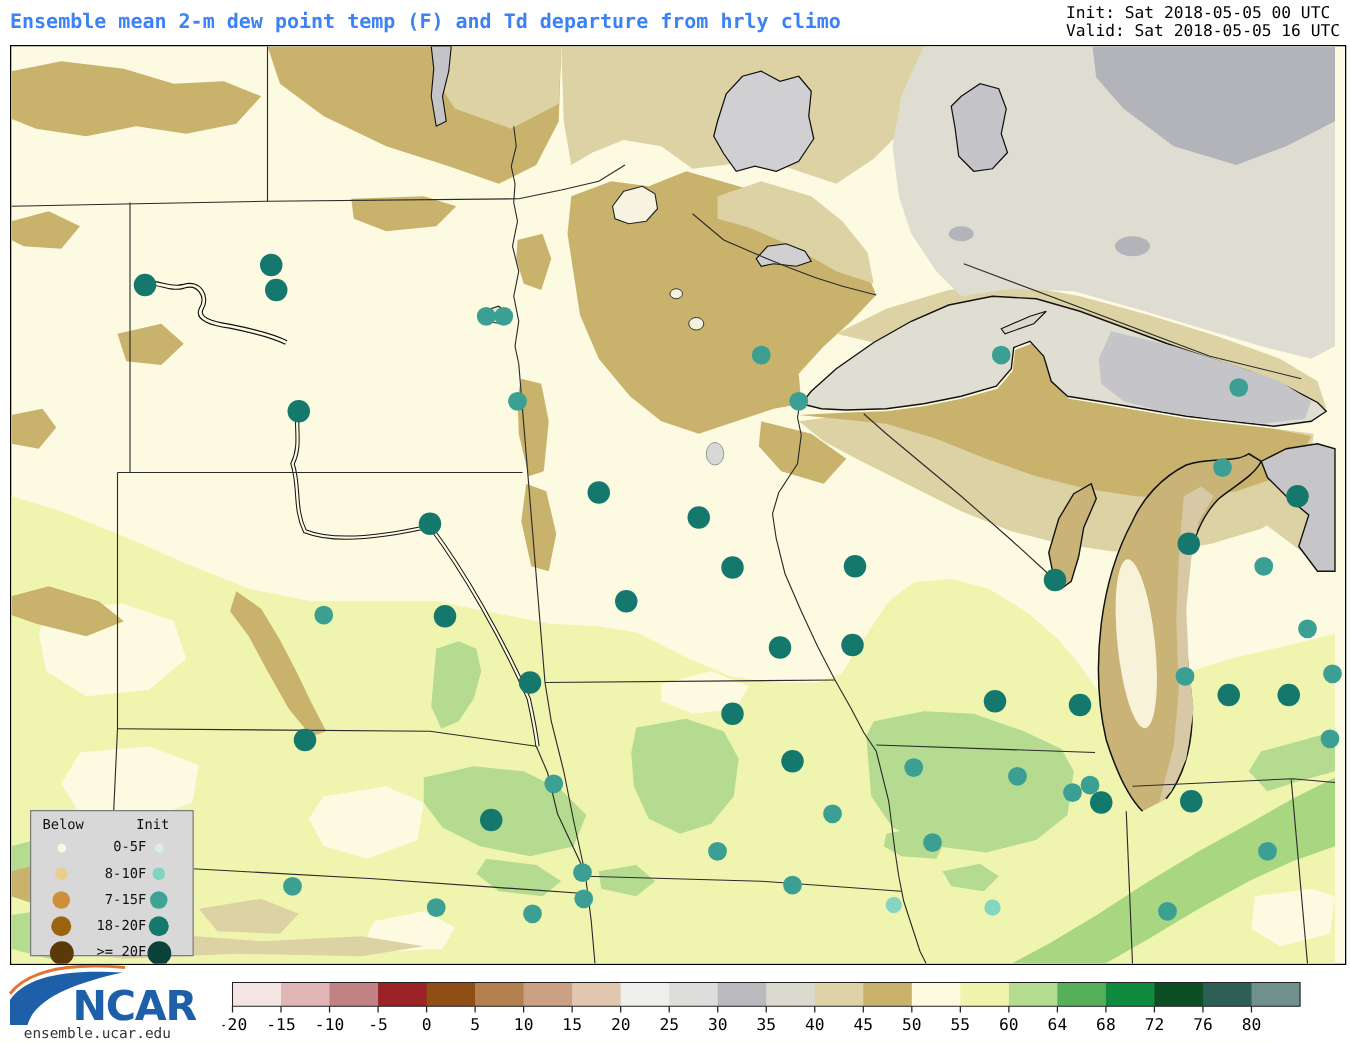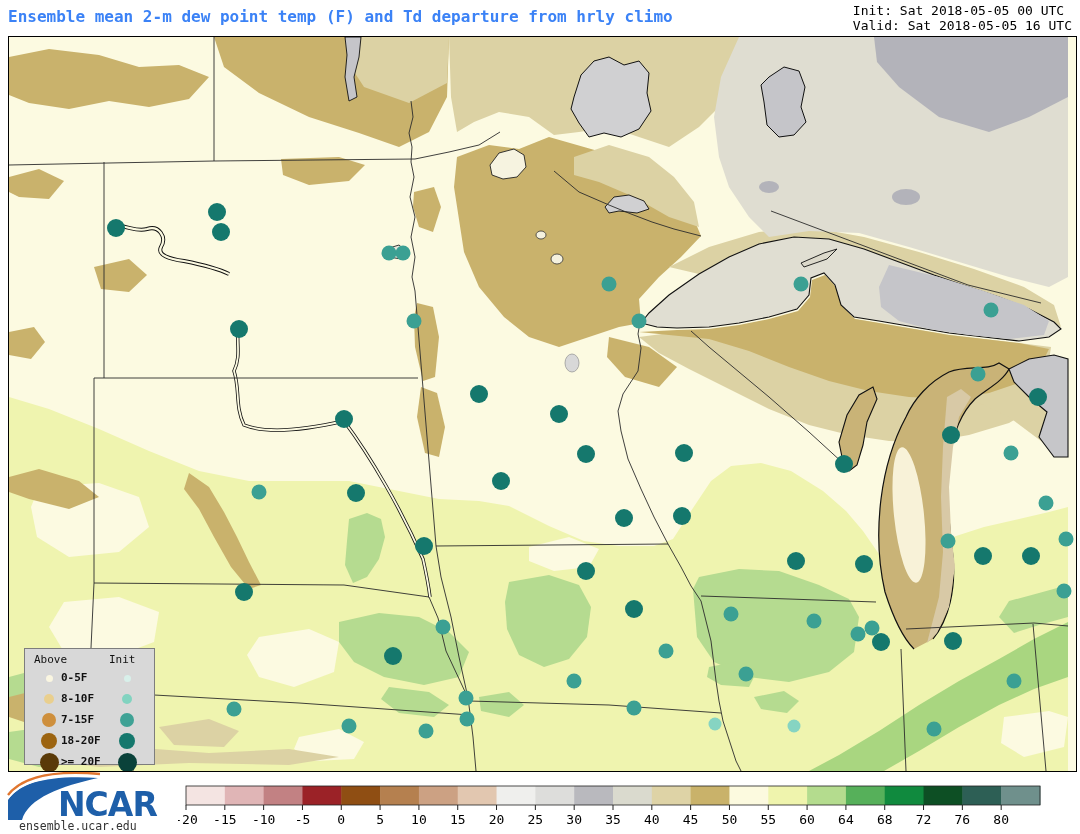--- a/index.html
+++ b/index.html
@@ -7,21 +7,21 @@
   .hdr-title{position:absolute;left:8px;top:7px;font-size:16px;font-weight:bold;color:#3b82f6;letter-spacing:0px;white-space:pre;}
   .hdr-times{position:absolute;right:8px;top:3px;font-size:13px;line-height:15px;color:#000;white-space:pre;}
   .map{position:absolute;left:8px;top:36px;width:1067px;height:734px;border:1px solid #000;background:#FCFAE1;overflow:hidden;}
   .map svg{position:absolute;left:0;top:0;}
   .legend{position:absolute;left:15px;top:611px;width:129px;height:115px;background:#D8D8D8;border:1px solid #7d7d7d;z-index:5;font-size:11px;color:#111;}
   .leg-hdr{position:absolute;top:4px;}
   .leg-hdr.below{left:9px;}
   .leg-hdr.above{left:84px;}
   .leg-row{position:absolute;left:0;width:129px;height:0;}
   .leg-dot{position:absolute;border-radius:50%;}
-  .leg-label{position:absolute;left:36px;width:56px;text-align:left;transform:translateY(-7px);font-weight:bold;}
+  .leg-label{position:absolute;left:36px;width:56px;text-align:right;transform:translateY(-7px);}
   .footer-url{position:absolute;left:19px;top:819px;font-size:11.5px;color:#333;}
   .logo{position:absolute;left:6px;top:772px;}
   .cbar{position:absolute;left:178px;top:782px;}
 </style>
 </head>
 <body>
 
 <div class="hdr-title">Ensemble mean 2-m dew point temp (F) and Td departure from hrly climo</div>
 <div class="hdr-times"><span>Init: Sat 2018-05-05 00 UTC</span>
 <span>Valid: Sat 2018-05-05 16 UTC</span></div>
@@ -209,21 +209,21 @@
         <circle cx="706" cy="687" r="6.5" fill="#86D4C2"></circle>
         <circle cx="925" cy="692" r="7.5" fill="#3BA093"></circle>
         <circle cx="1002" cy="416" r="7.5" fill="#3BA093"></circle>
         <circle cx="1037" cy="466" r="7.5" fill="#3BA093"></circle>
         <circle cx="1057" cy="502" r="7.5" fill="#3BA093"></circle>
         <circle cx="1055" cy="554" r="7.5" fill="#3BA093"></circle>
       </g>
 </svg>
 
 <div class="legend">
-  <span class="leg-hdr below">Above</span>
+  <span class="leg-hdr below">Below</span>
   <span class="leg-hdr above">Init</span>
   <div id="legend-rows">
         <div class="leg-row" style="top: 29px;">
           <span class="leg-dot" style="width: 7px; height: 7px; left: 20.5px; top: -3.5px; background: rgb(250, 246, 225);"></span>
           <span class="leg-label">0-5F</span>
           <span class="leg-dot" style="width: 7px; height: 7px; left: 98.5px; top: -3.5px; background: rgb(216, 240, 234);"></span>
         </div>
         <div class="leg-row" style="top: 50px;">
           <span class="leg-dot" style="width: 10px; height: 10px; left: 19px; top: -5px; background: rgb(233, 207, 142);"></span>
           <span class="leg-label">8-10F</span>

